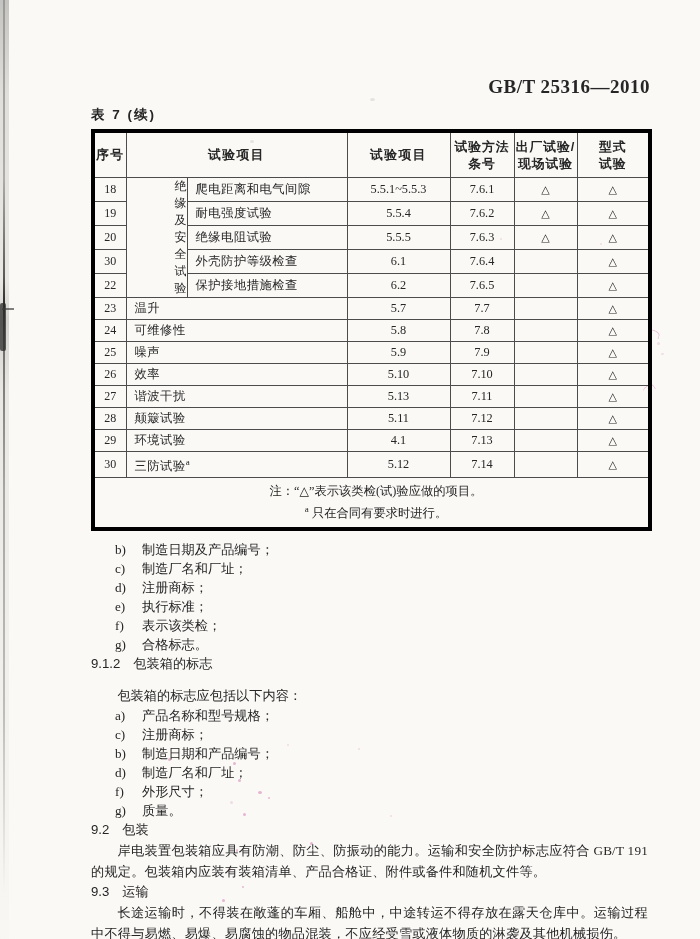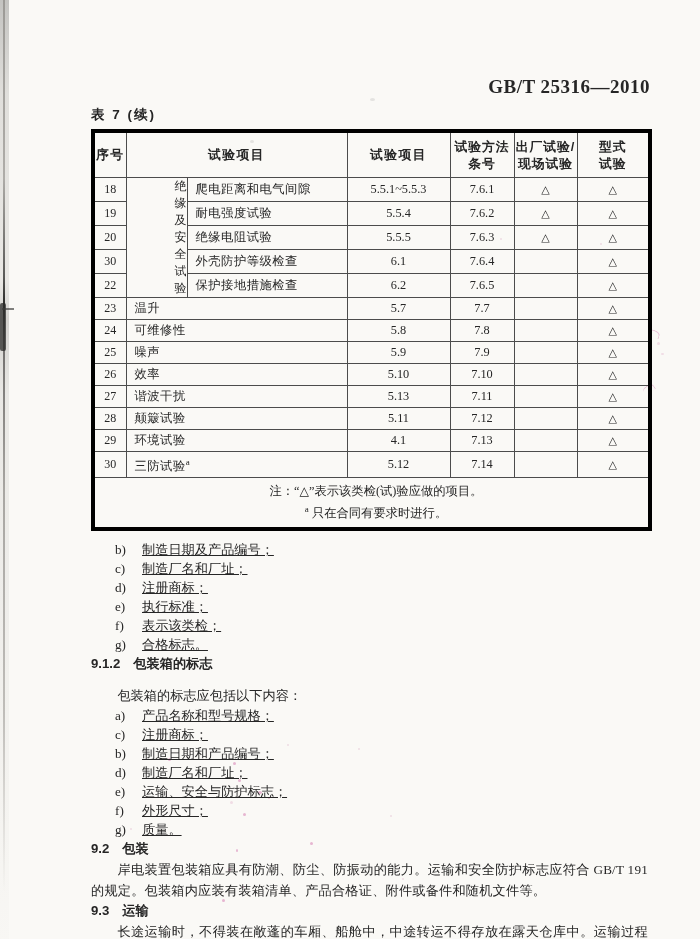--- a/index.html
+++ b/index.html
@@ -37,23 +37,23 @@
   td{height:21px;font-size:12.3px;text-align:center;line-height:21px;white-space:nowrap;}
   td.c-item{text-align:left;padding-left:8px;letter-spacing:.5px;overflow:hidden;}
   td.c-group{font-size:12px;line-height:17px;letter-spacing:1px;white-space:normal;padding-left:48px;}
   td.c-no{font-size:12px;}
   td.c-factory,td.c-type{font-size:11px;}
   .notes-cell{text-align:center;padding:4px 8px 5px 17px;line-height:18px;font-size:12.3px;
               height:auto;white-space:normal;}
   sup{font-size:9px;}
 
   .body-text{margin-top:9px;font-size:13.2px;}
-  .list-item{padding-left:24px;line-height:19px;text-decoration:underline;}
+  .list-item{padding-left:24px;line-height:19px;}
   .mark{display:inline-block;min-width:27px;}
-  .heading{font-family:"Liberation Sans","DejaVu Sans",sans-serif;font-weight:700;line-height:20px;font-size:13.2px;}
+  .heading{font-family:"Liberation Sans","DejaVu Sans",sans-serif;font-weight:400;line-height:20px;font-size:13.2px;}
   .h-num{margin-right:13px;}
   .intro{text-indent:2em;line-height:20px;margin-top:12px;}
   .para{line-height:21px;text-align:justify;text-indent:2em;letter-spacing:.2px;}
 </style>
 </head>
 <body>
 
 <div class="page">
 
   <div class="left-edge"></div>
@@ -251,21 +251,20 @@
       <div class="list-item"><span class="mark">f)</span><span>表示该类检；</span></div>
       <div class="list-item"><span class="mark">g)</span><span>合格标志。</span></div>
 
       <div class="heading"><span class="h-num">9.1.2</span><span>包装箱的标志</span></div>
       <div class="intro">包装箱的标志应包括以下内容：</div>
 
       <div class="list-item"><span class="mark">a)</span><span>产品名称和型号规格；</span></div>
       <div class="list-item"><span class="mark">c)</span><span>注册商标；</span></div>
       <div class="list-item"><span class="mark">b)</span><span>制造日期和产品编号；</span></div>
       <div class="list-item"><span class="mark">d)</span><span>制造厂名和厂址；</span></div>
-      <div class="list-item"><span class="mark">e)</span><span>运输、安全与防护标志；</span></div>
       <div class="list-item"><span class="mark">f)</span><span>外形尺寸；</span></div>
       <div class="list-item"><span class="mark">g)</span><span>质量。</span></div>
 
       <div class="heading"><span class="h-num">9.2</span><span>包装</span></div>
       <div class="para">岸电装置包装箱应具有防潮、防尘、防振动的能力。运输和安全防护标志应符合 GB/T 191 的规定。包装箱内应装有装箱清单、产品合格证、附件或备件和随机文件等。</div>
 
       <div class="heading"><span class="h-num">9.3</span><span>运输</span></div>
       <div class="para">长途运输时，不得装在敞蓬的车厢、船舱中，中途转运不得存放在露天仓库中。运输过程中不得与易燃、易爆、易腐蚀的物品混装，不应经受雪或液体物质的淋袭及其他机械损伤。</div>
 
     </div>

